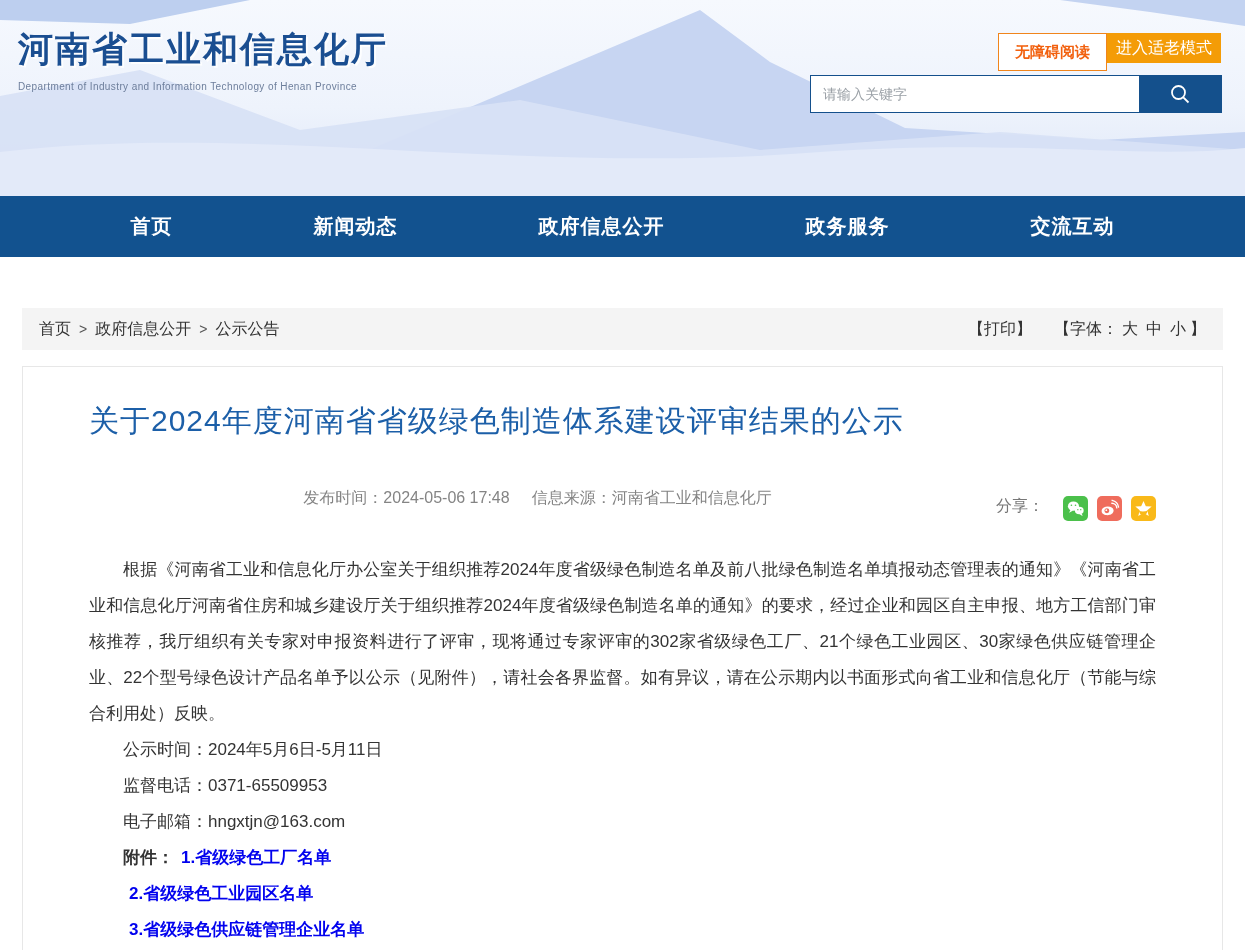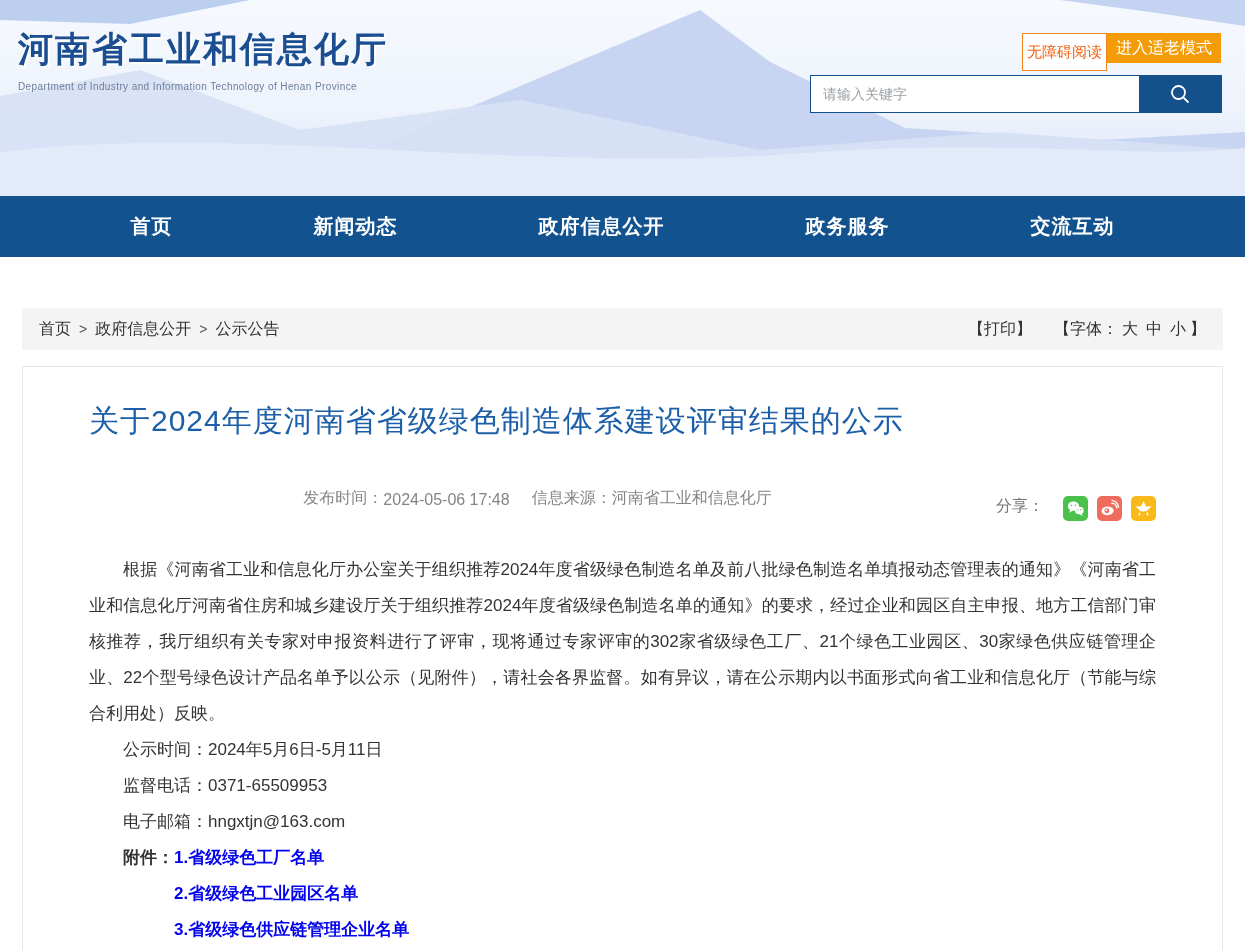--- a/index.html
+++ b/index.html
@@ -9,22 +9,22 @@
   
   .site-header { position:relative; width:1245px; height:196px; overflow:hidden;
     background:linear-gradient(180deg,#f6f9fe 0%,#eef3fc 55%,#dde6f7 100%); }
   .mountains { position:absolute; inset:0; }
   .logo-block { position:absolute; left:18px; top:26px; z-index:3; }
   .logo-title { font-size:35px; font-weight:bold; color:#1a4e91; letter-spacing:2px;
     text-shadow:2px 2px 0 rgba(255,255,255,.85); }
   .logo-sub { margin-top:8px; font-size:10px; color:#6d7e9b; letter-spacing:.4px; }
 
   .mode-buttons { position:absolute; top:33px; right:24px; z-index:3; display:flex; }
-  .btn-access { height:38px; padding:0 4px; background:#fff; border:1px solid #f0851c;
-    color:#f2610f; font-size:15px; line-height:28px; cursor:pointer; }
+  .btn-access { height:38px; padding:0 16px; background:#fff; border:1px solid #f0851c;
+    color:#f2610f; font-size:15px; line-height:28px; cursor:pointer;font-weight:bold; }
   .btn-elder { height:30px; padding:0 8px; background:#f49c07; border:1px solid #f49c07;
     color:#fff; font-size:16px; line-height:28px; cursor:pointer; }
 
   .search-bar { position:absolute; top:75px; right:23px; z-index:3; display:flex;
     width:412px; height:38px; border:1px solid #14508c; background:#fff; }
   .search-input { flex:1; border:none; outline:none; padding:8px 12px; font-size:14px; color:#333;
     font-family:"Liberation Sans","DejaVu Sans",sans-serif; }
   .search-input::placeholder { color:#9aa0a6; }
   .search-btn { width:82px; height:100%; background:#14508c; border:none; cursor:pointer;
     display:flex; align-items:center; justify-content:center; }
@@ -45,36 +45,36 @@
   .print-link { cursor:pointer; margin-right:22px; }
   .font-size-link { cursor:pointer; margin:0 4px; }
 
   
   .content-box { margin:16px 22px 0 22px; background:#fff; border:1px solid #e7e7e7;
     min-height:620px; padding:0 66px 40px 66px; }
   .article-title { margin-top:34px; text-align:left; color:#1c5fa8;
     font-size:30px; font-weight:500; letter-spacing:1px; }
   .meta-row { position:relative; margin-top:42px; height:28px; display:flex;
     align-items:center; justify-content:center; }
-  .meta-text { font-size:16px; color:#848484; display:flex; align-items:flex-end;
+  .meta-text { font-size:16px; color:#848484; display:flex; align-items:center;
     transform:translateX(-85px); }
   .meta-text .gap { display:inline-block; width:22px; }
   .share-group { position:absolute; right:0; top:12px; height:28px; display:flex; align-items:flex-start; }
   .share-label { font-size:16px; color:#777; margin-right:10px; }
   .share-icon { width:25px; height:25px; border-radius:5px; margin-left:9px; cursor:pointer;
     display:flex; align-items:center; justify-content:center; }
 
   .article-body { margin-top:40px; font-size:17px; line-height:36px; color:#333; }
   .para { text-indent:2em; text-align:justify; }
   .info-line { text-indent:2em; }
   .attach-row { text-indent:2em; display:flex; }
   .attach-label { font-weight:bold; color:#333; white-space:nowrap; }
   .attach-link { color:#0202ee; font-weight:bold; cursor:pointer; text-decoration:none; }
-  .attach-item { text-indent:0; margin-left:85px; }
-  .attach-item-first { text-indent:0; margin-left:0; }
+  .attach-item { text-indent:0; margin-left:40px; }
+  .attach-item-first { text-indent:0; margin-left:7px; }
 </style>
 </head>
 <body>
 
 <div class="site-header">
   <svg class="mountains" viewBox="0 0 1245 196" preserveAspectRatio="none">
     <polygon points="0,0 250,0 130,24 0,20" fill="#bdcfef"></polygon>
     <polygon points="1060,0 1245,0 1245,26 1150,12" fill="#c3d3f1"></polygon>
     <path d="M260,196 L700,10 L770,62 L905,128 L1100,140 L1245,132 L1245,196 Z" fill="#c7d5f2"></path>
     <path d="M0,196 L0,96 L140,70 L300,130 L520,100 L760,150 L1000,132 L1245,150 L1245,196 Z" fill="#d8e2f6" opacity="0.95"></path>

